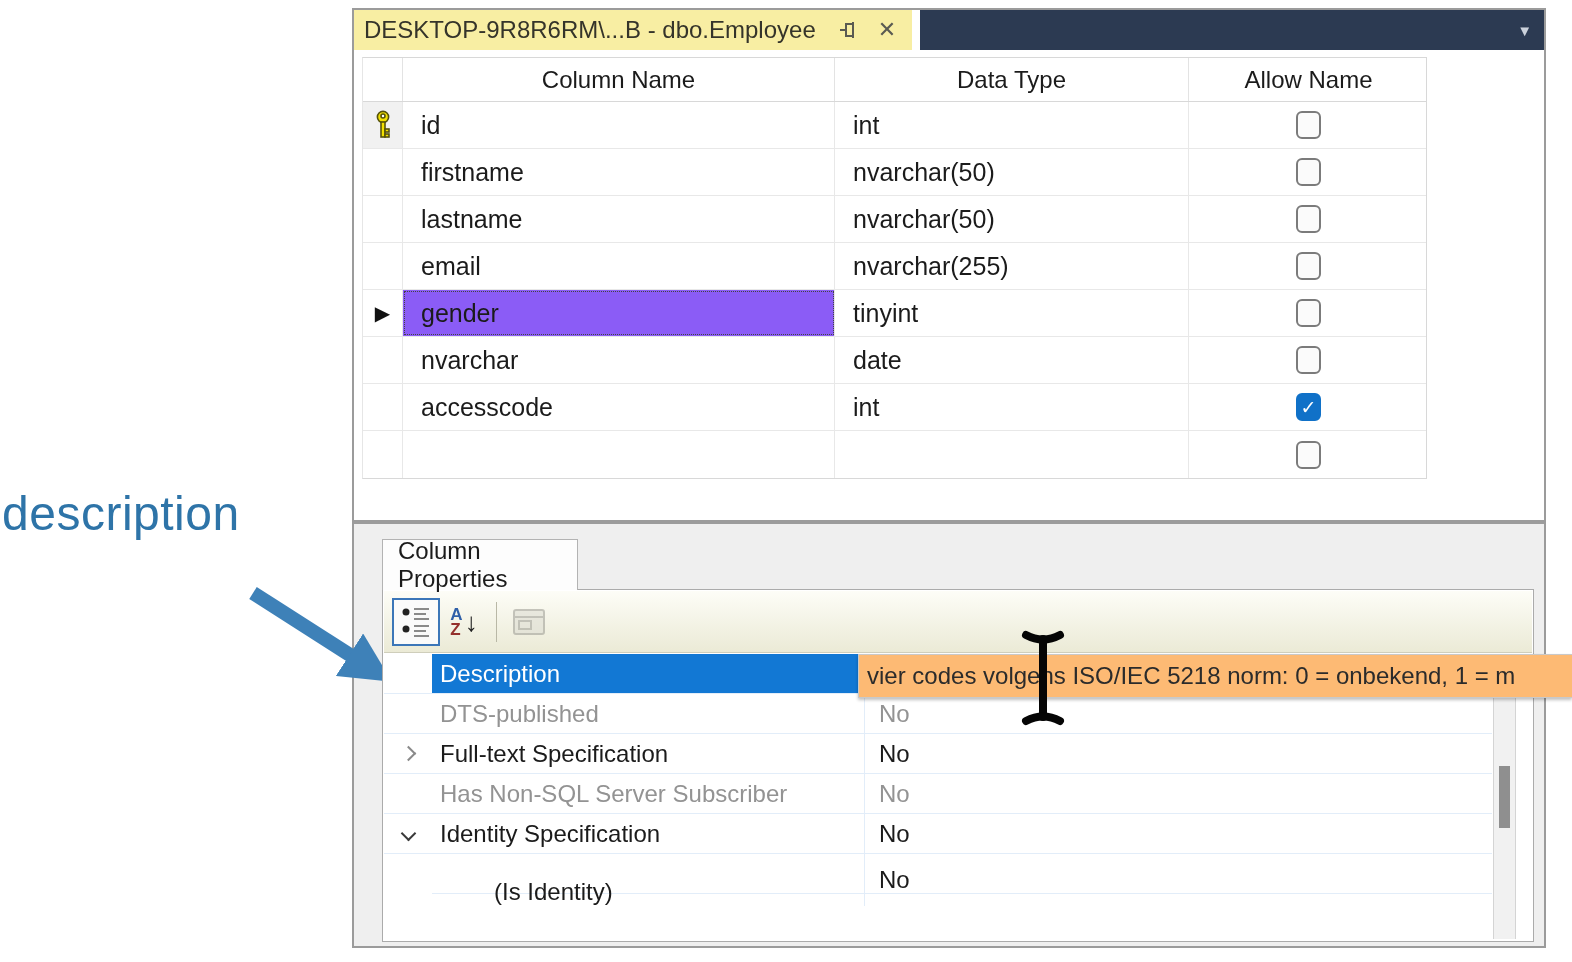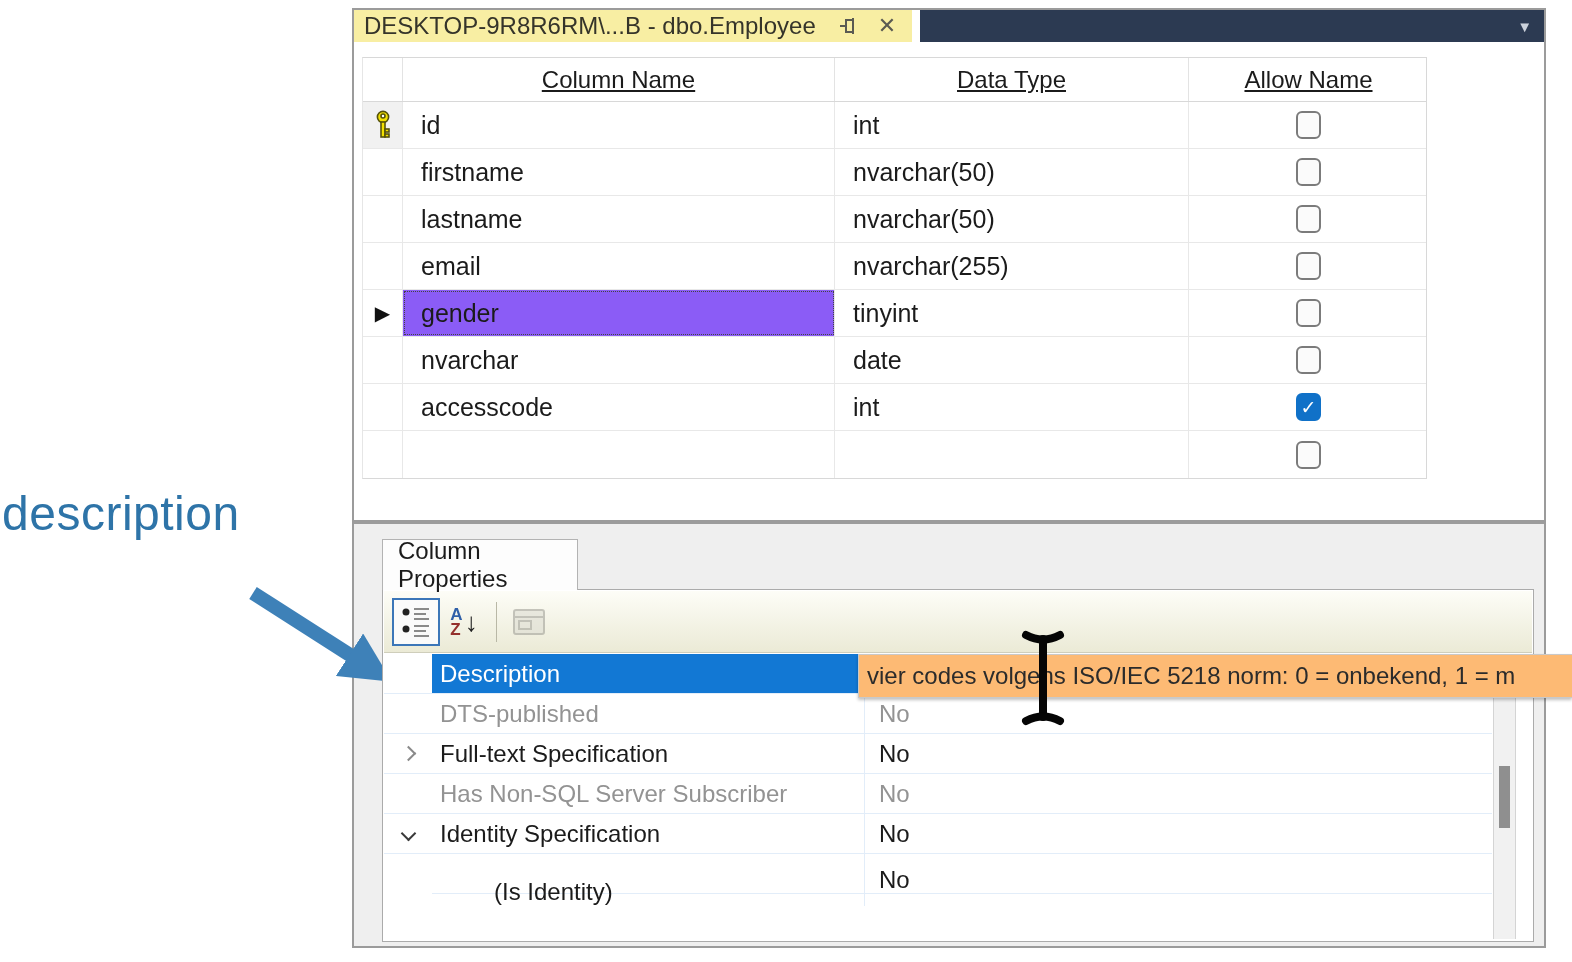--- a/index.html
+++ b/index.html
@@ -8,32 +8,32 @@
   .canvas { position:relative; width:1572px; height:962px; background:#fff; overflow:hidden; }
 
   
   .anno-label { position:absolute; left:2px; top:486px; font-size:48px; color:var(--annotation-blue,#2E74A8); letter-spacing:0.5px; }
   .anno-arrow { position:absolute; left:243px; top:583px; width:175px; height:120px; }
 
   
   .win { position:absolute; left:352px; top:8px; width:1194px; height:940px; border:2px solid #9B9B9B; background:#fff; }
 
   
-  .tabbar { position:absolute; left:0; top:0; width:100%; height:32px; display:flex;gap:8px; }
+  .tabbar { position:absolute; left:0; top:0; width:100%; height:40px; display:flex;gap:8px; }
   .doc-tab { width:558px; background:var(--tab-yellow,#F8EEA3); display:flex; align-items:center; padding:0 12px 0 10px; }
   .doc-title { flex:1; font-size:24px; color:#35342a; white-space:nowrap; overflow:hidden; }
   .tab-ico { display:flex; align-items:center; justify-content:center; width:26px; height:26px; margin-left:12px; color:#5a5a52; }
   .close-x { font-size:22px; color:#5a5a52; line-height:1; }
   .tab-rest { flex:1; background:var(--navy-bar,#2C3A52); position:relative; }
   .dd-arrow { position:absolute; right:12px; top:50%; transform:translateY(-50%); color:#CBD1DB; font-size:15px; }
 
   
   .dgrid { position:absolute; left:8px; top:47px; width:1065px; border:1px solid #D8D8D8; border-left:1px solid #E6E6E6; background:#fff; }
   .dg-head { display:grid; grid-template-columns:40px 432px 354px 239px; height:44px; border-bottom:1px solid #D8D8D8; }
-  .dg-head > div { display:flex; align-items:center; justify-content:center; font-size:24px; color:#1b1b1b; border-right:1px solid #E3E3E3;text-decoration:underline; }
+  .dg-head > div { display:flex; align-items:center; justify-content:center; font-size:24px; color:#1b1b1b; border-right:1px solid #E3E3E3; }
   .dg-head > div:last-child { border-right:none; }
   .grow { display:grid; grid-template-columns:40px 432px 354px 239px; height:47px; border-bottom:1px solid #E8E8E8; }
   .grow:last-child { border-bottom:none; }
   .gcell { display:flex; align-items:center; border-right:1px solid #E8E8E8; font-size:25px; color:#1b1b1b; overflow:hidden; }
   .gcell:last-child { border-right:none; }
   .gcell.ind { justify-content:center; }
   .gcell.ind.keybg { background:#F1F1F1; }
   .gcell.name, .gcell.type { padding-left:18px; }
   .gcell.name.selcell { background:#8b5cf6; outline:1px dotted #444; outline-offset:-2px; }
   .rowptr { font-size:20px; color:#111; }

